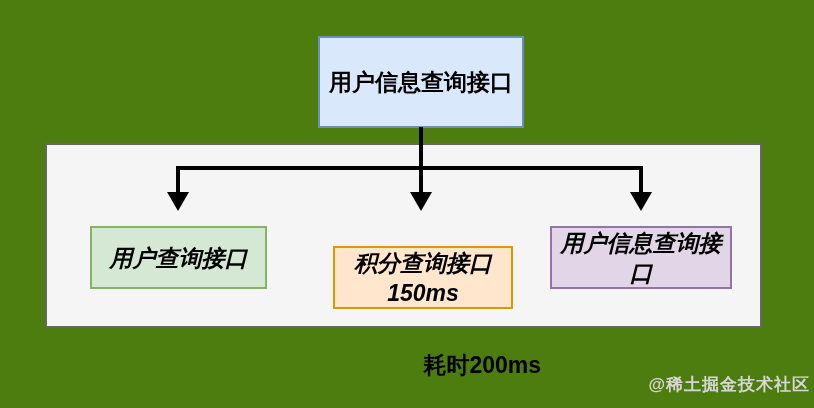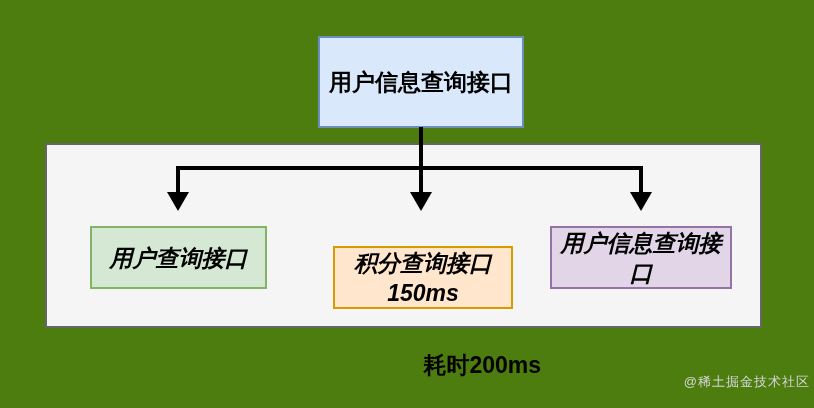--- a/index.html
+++ b/index.html
@@ -61,22 +61,22 @@
     width: 200px;
     text-align: right;
     font-size: 23px;
     font-weight: 700;
     color: #000000;
     z-index: 2;
   }
   .watermark {
     position: absolute;
     right: 4px; top: 373px;
-    font-size: 13px;
-    font-weight: 400;
+    font-size: 17px;
+    font-weight: 700;
     color: #d6d6d6;
     z-index: 2;
     letter-spacing: 1px;
     margin-left: 28px;
   }
 </style>
 </head>
 <body>
 
 <div class="stage">

